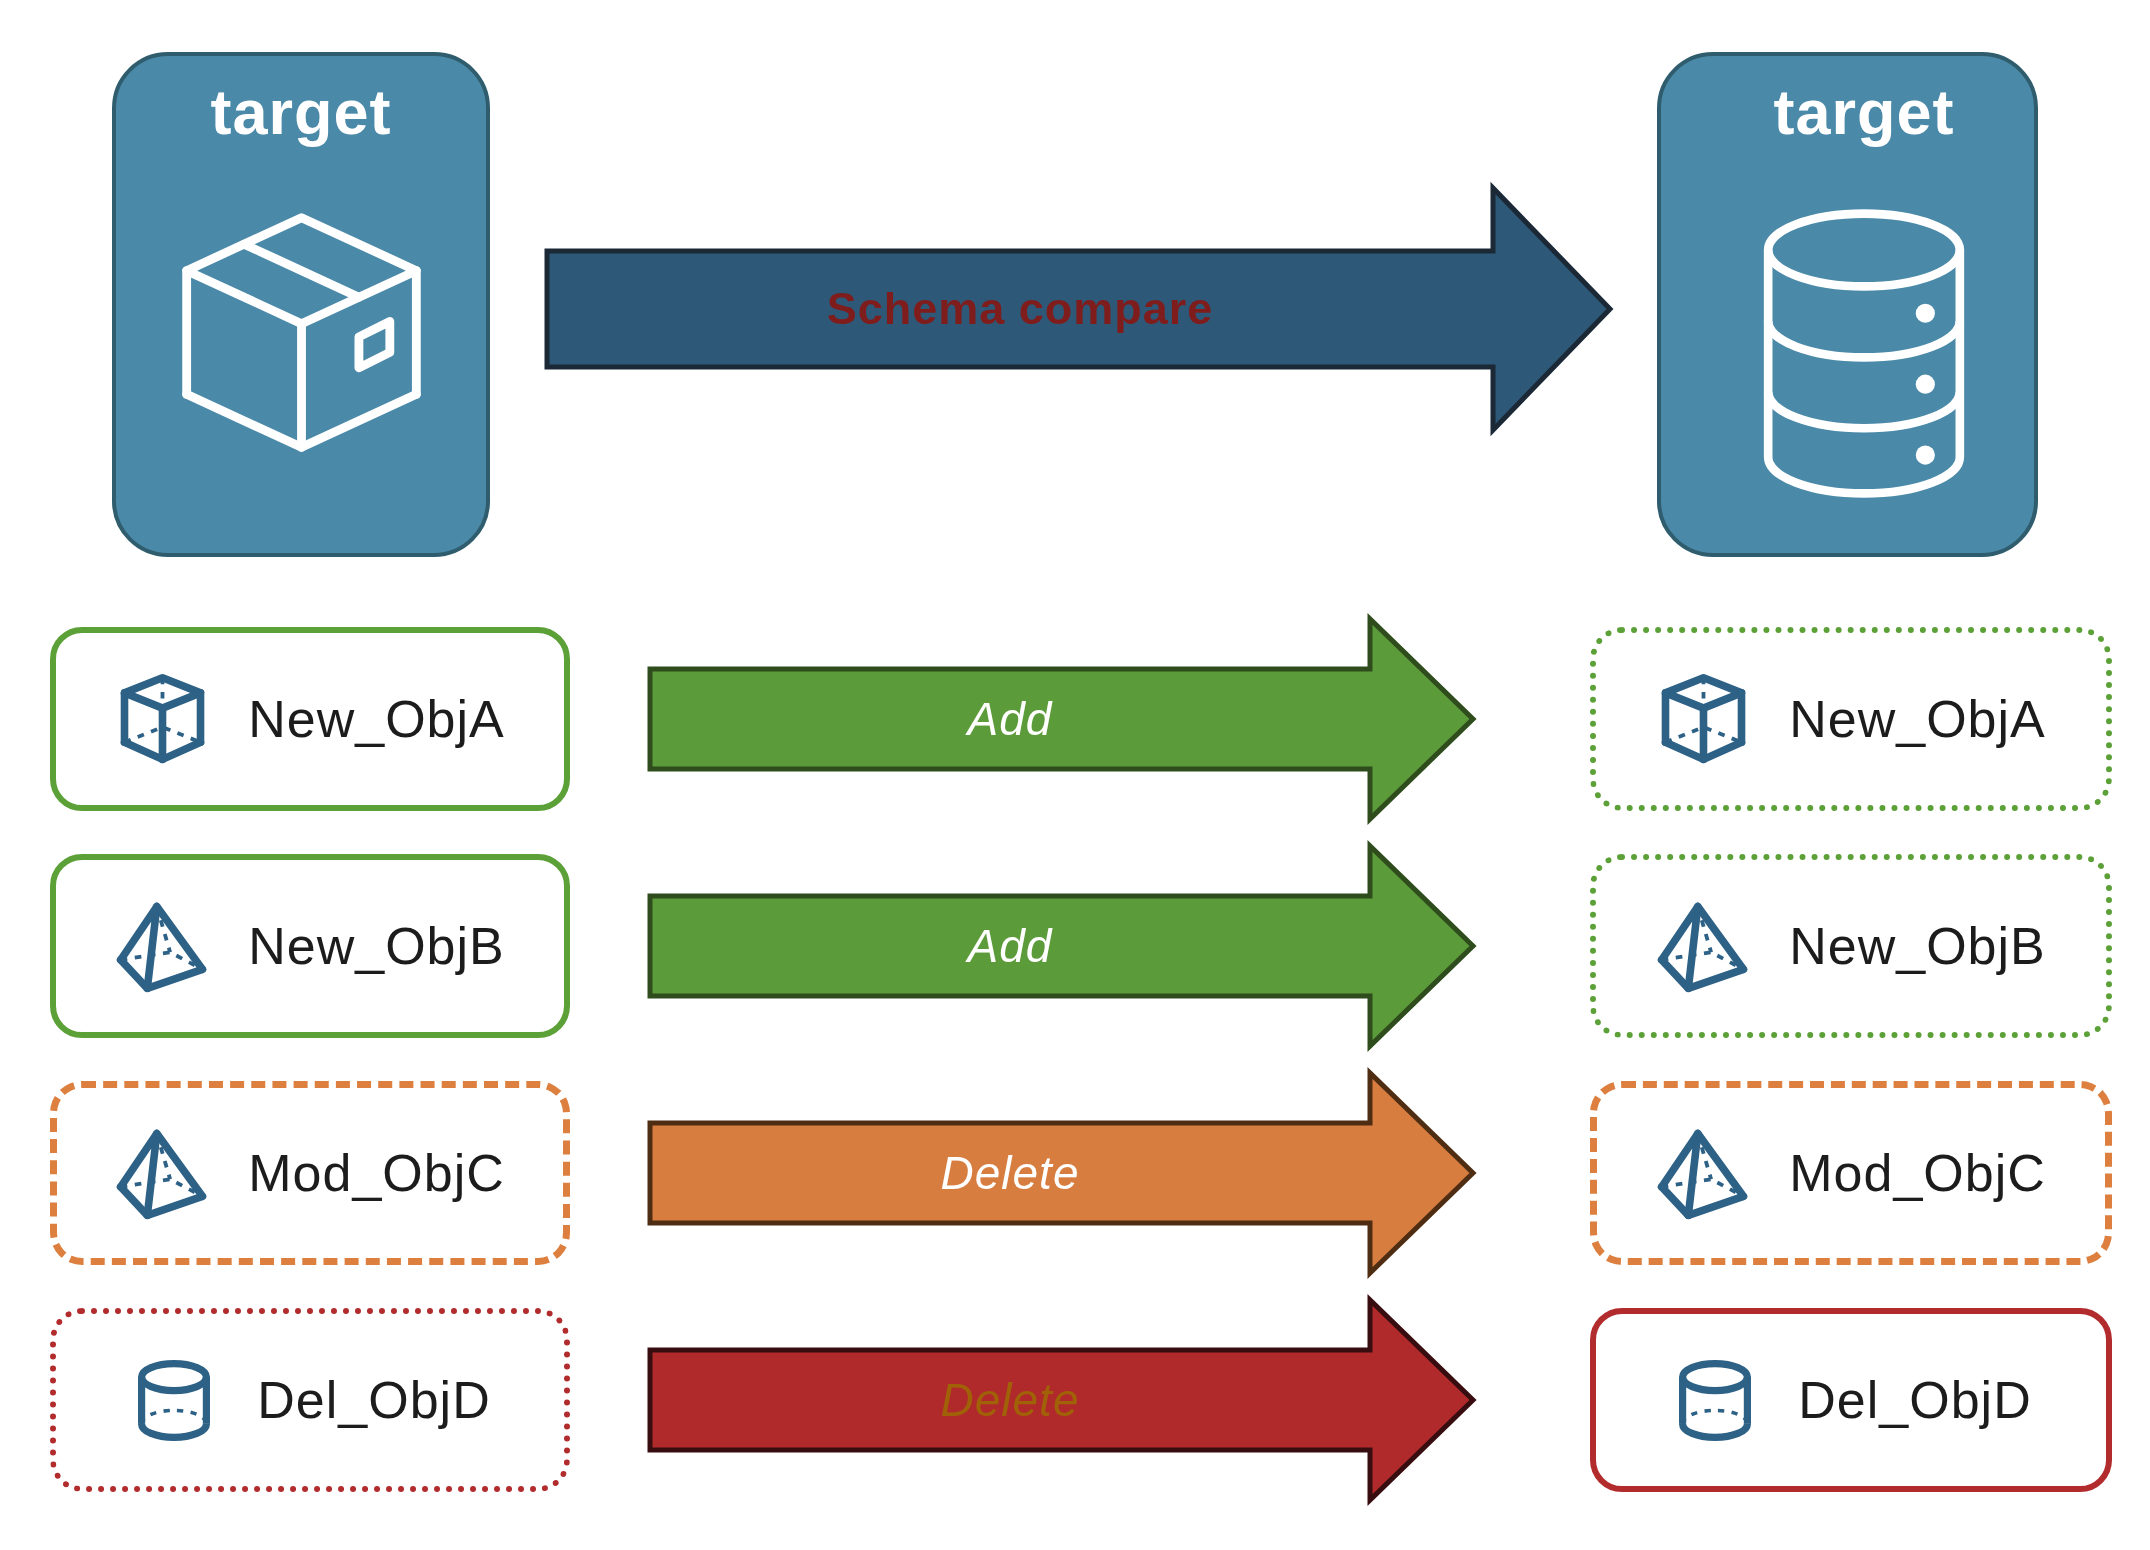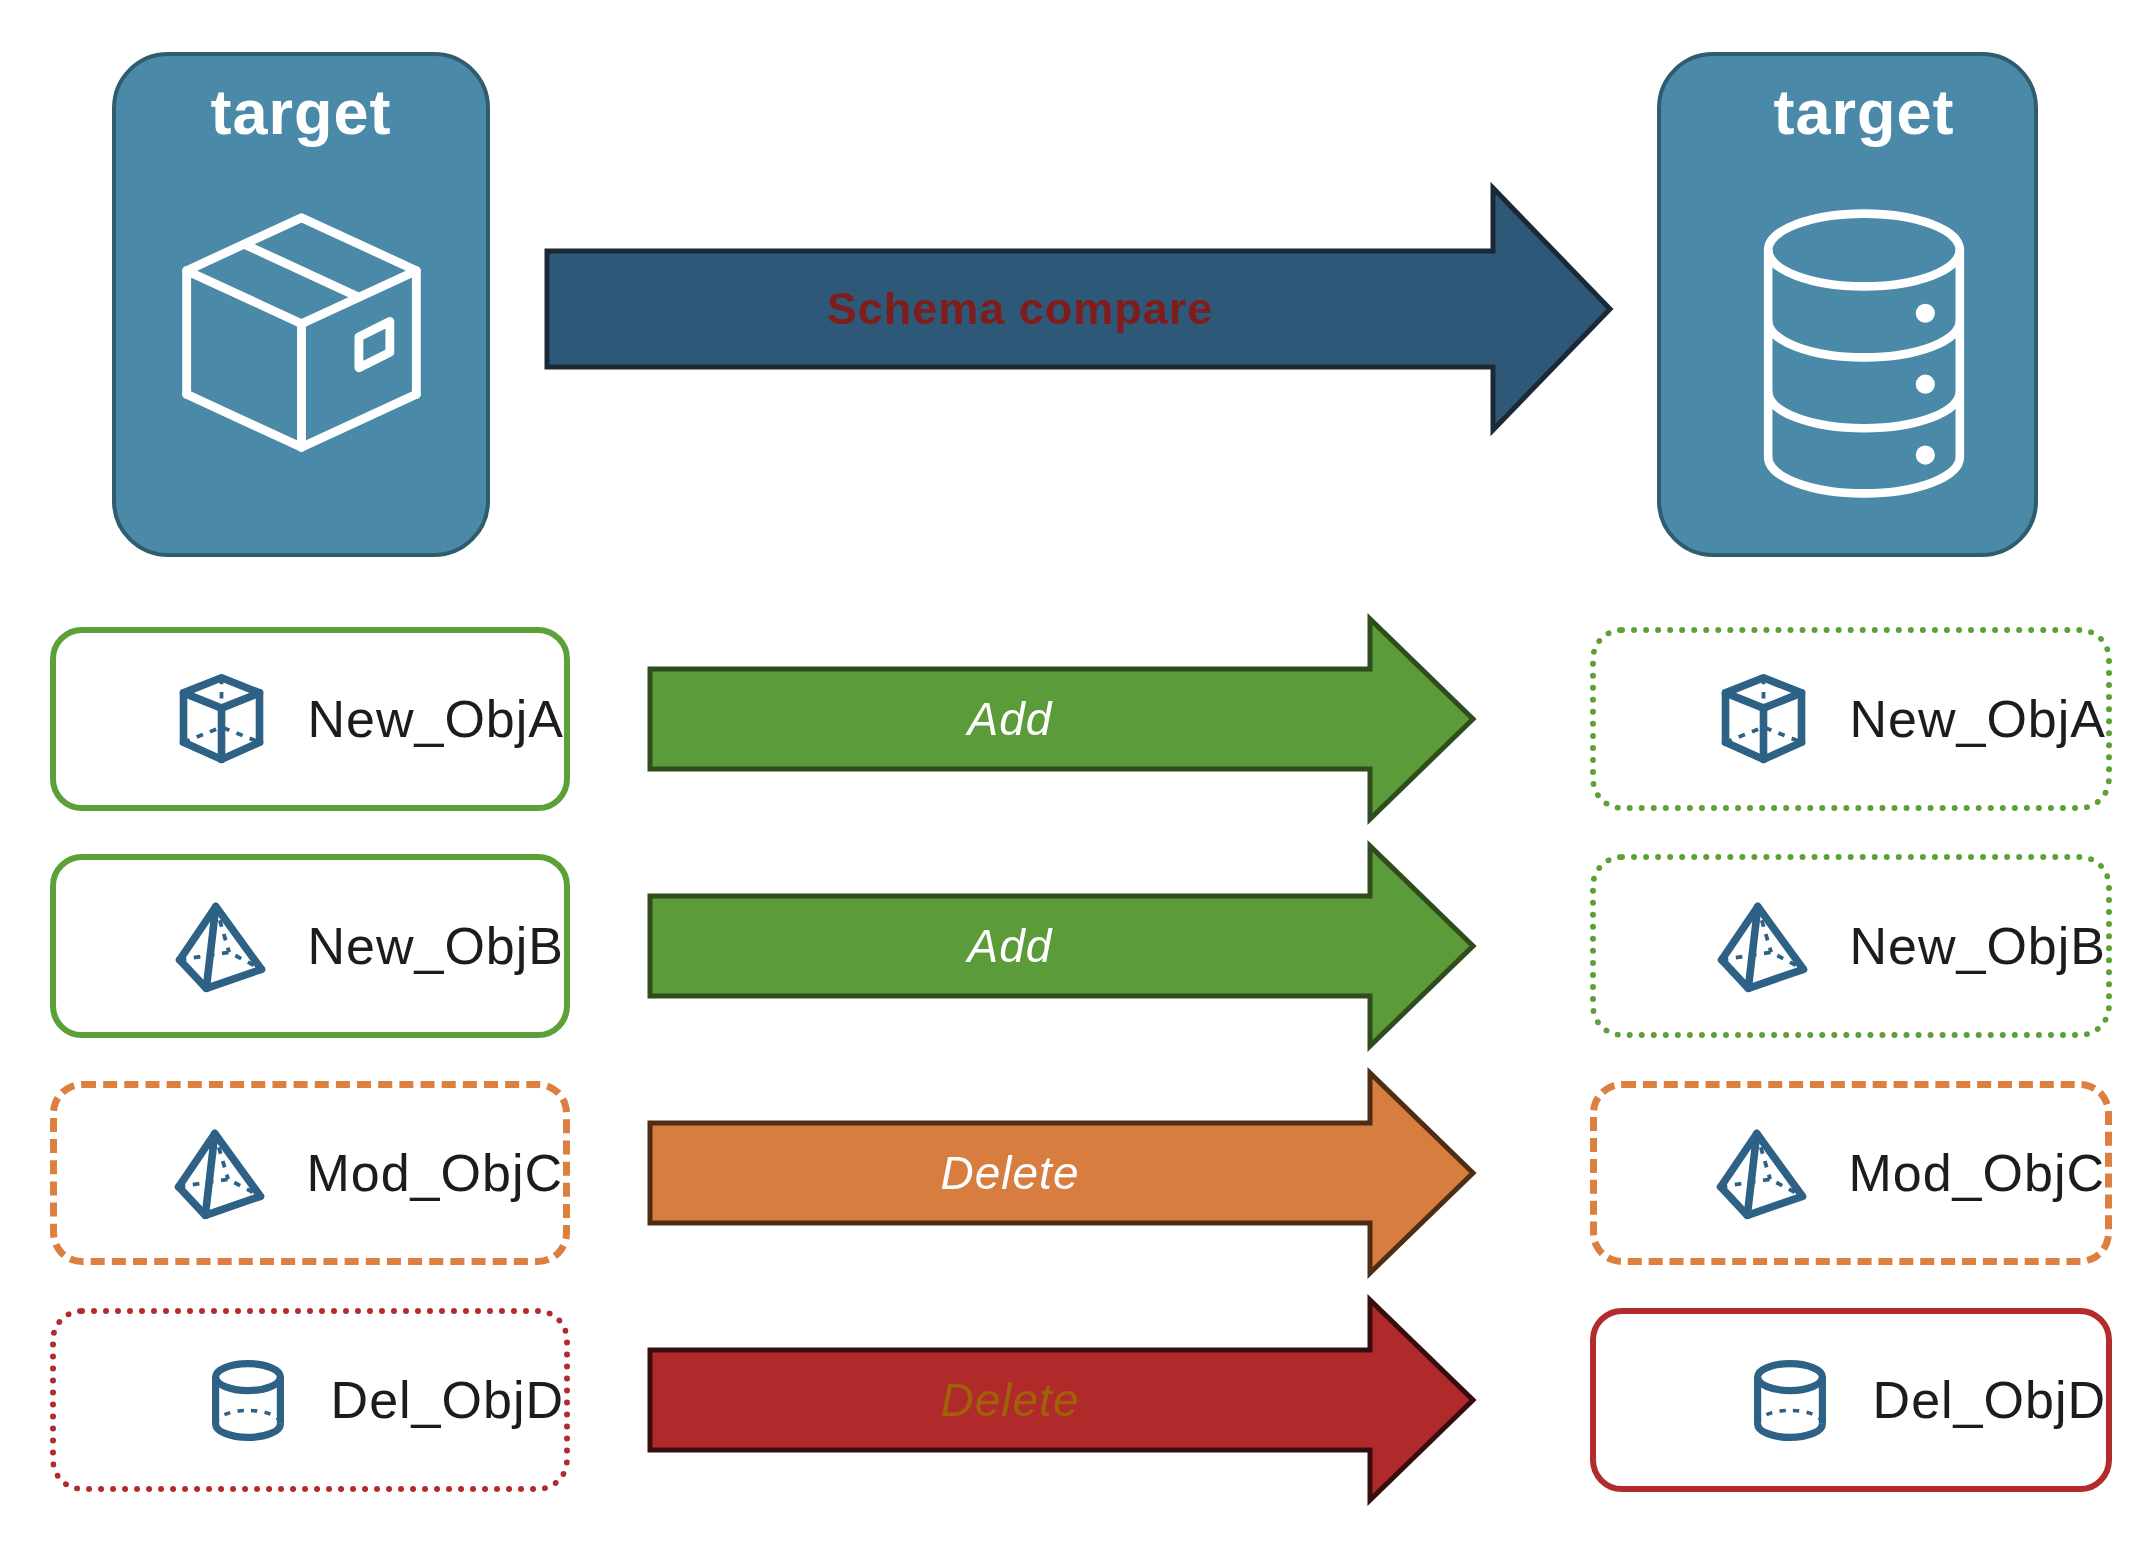--- a/index.html
+++ b/index.html
@@ -49,21 +49,21 @@
   
   .item-box {
     position: absolute;
     height: 184px;
     box-sizing: border-box;
     border: 6px solid;
     border-radius: 32px;
     background: #ffffff;
     display: flex;
     align-items: center;
-    justify-content: flex-end;
+    justify-content: center;
     gap: 38px;
   }
   .item-box.col-left  { left: 50px;   width: 520px; }
   .item-box.col-right { left: 1590px; width: 522px; }
   .obj-icon svg { display: block; }
   .obj-label { font-size: 52px; letter-spacing: 1px; }
 
   
   .row-arrow { position: absolute; left: 650px; width: 823px; height: 200px; font-style: italic; }
   .row-arrow svg { display: block; overflow: visible; }

